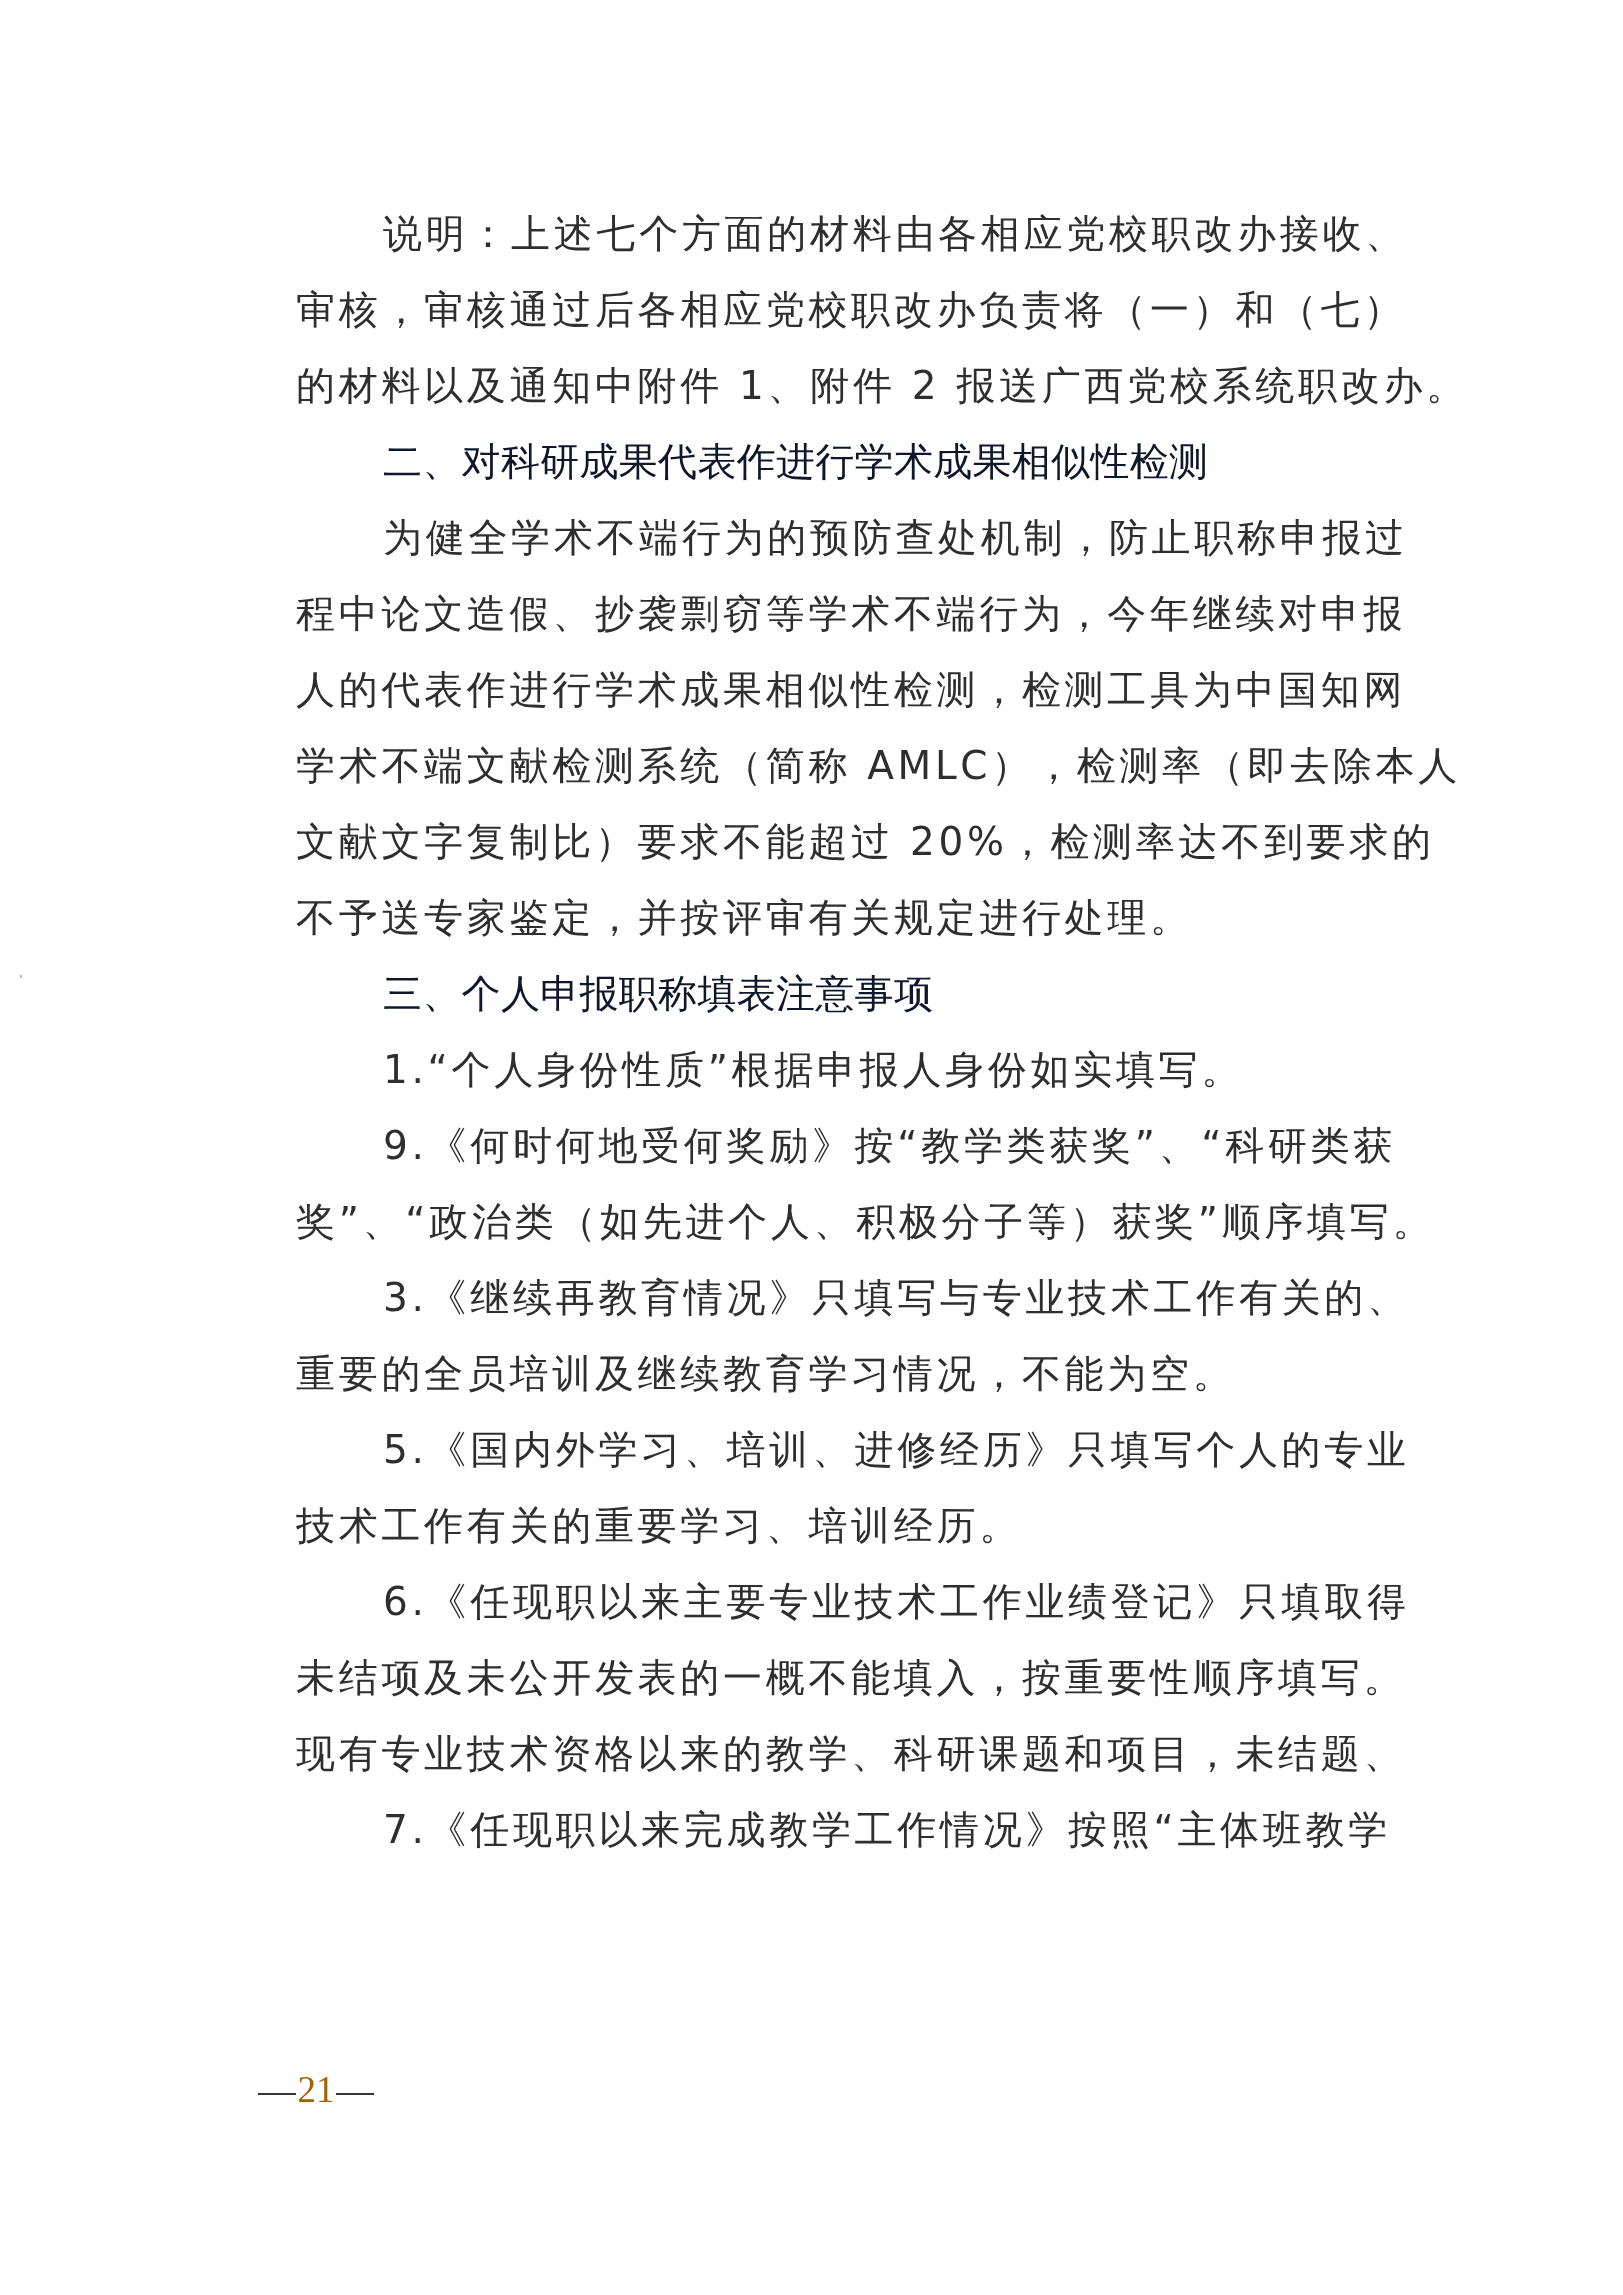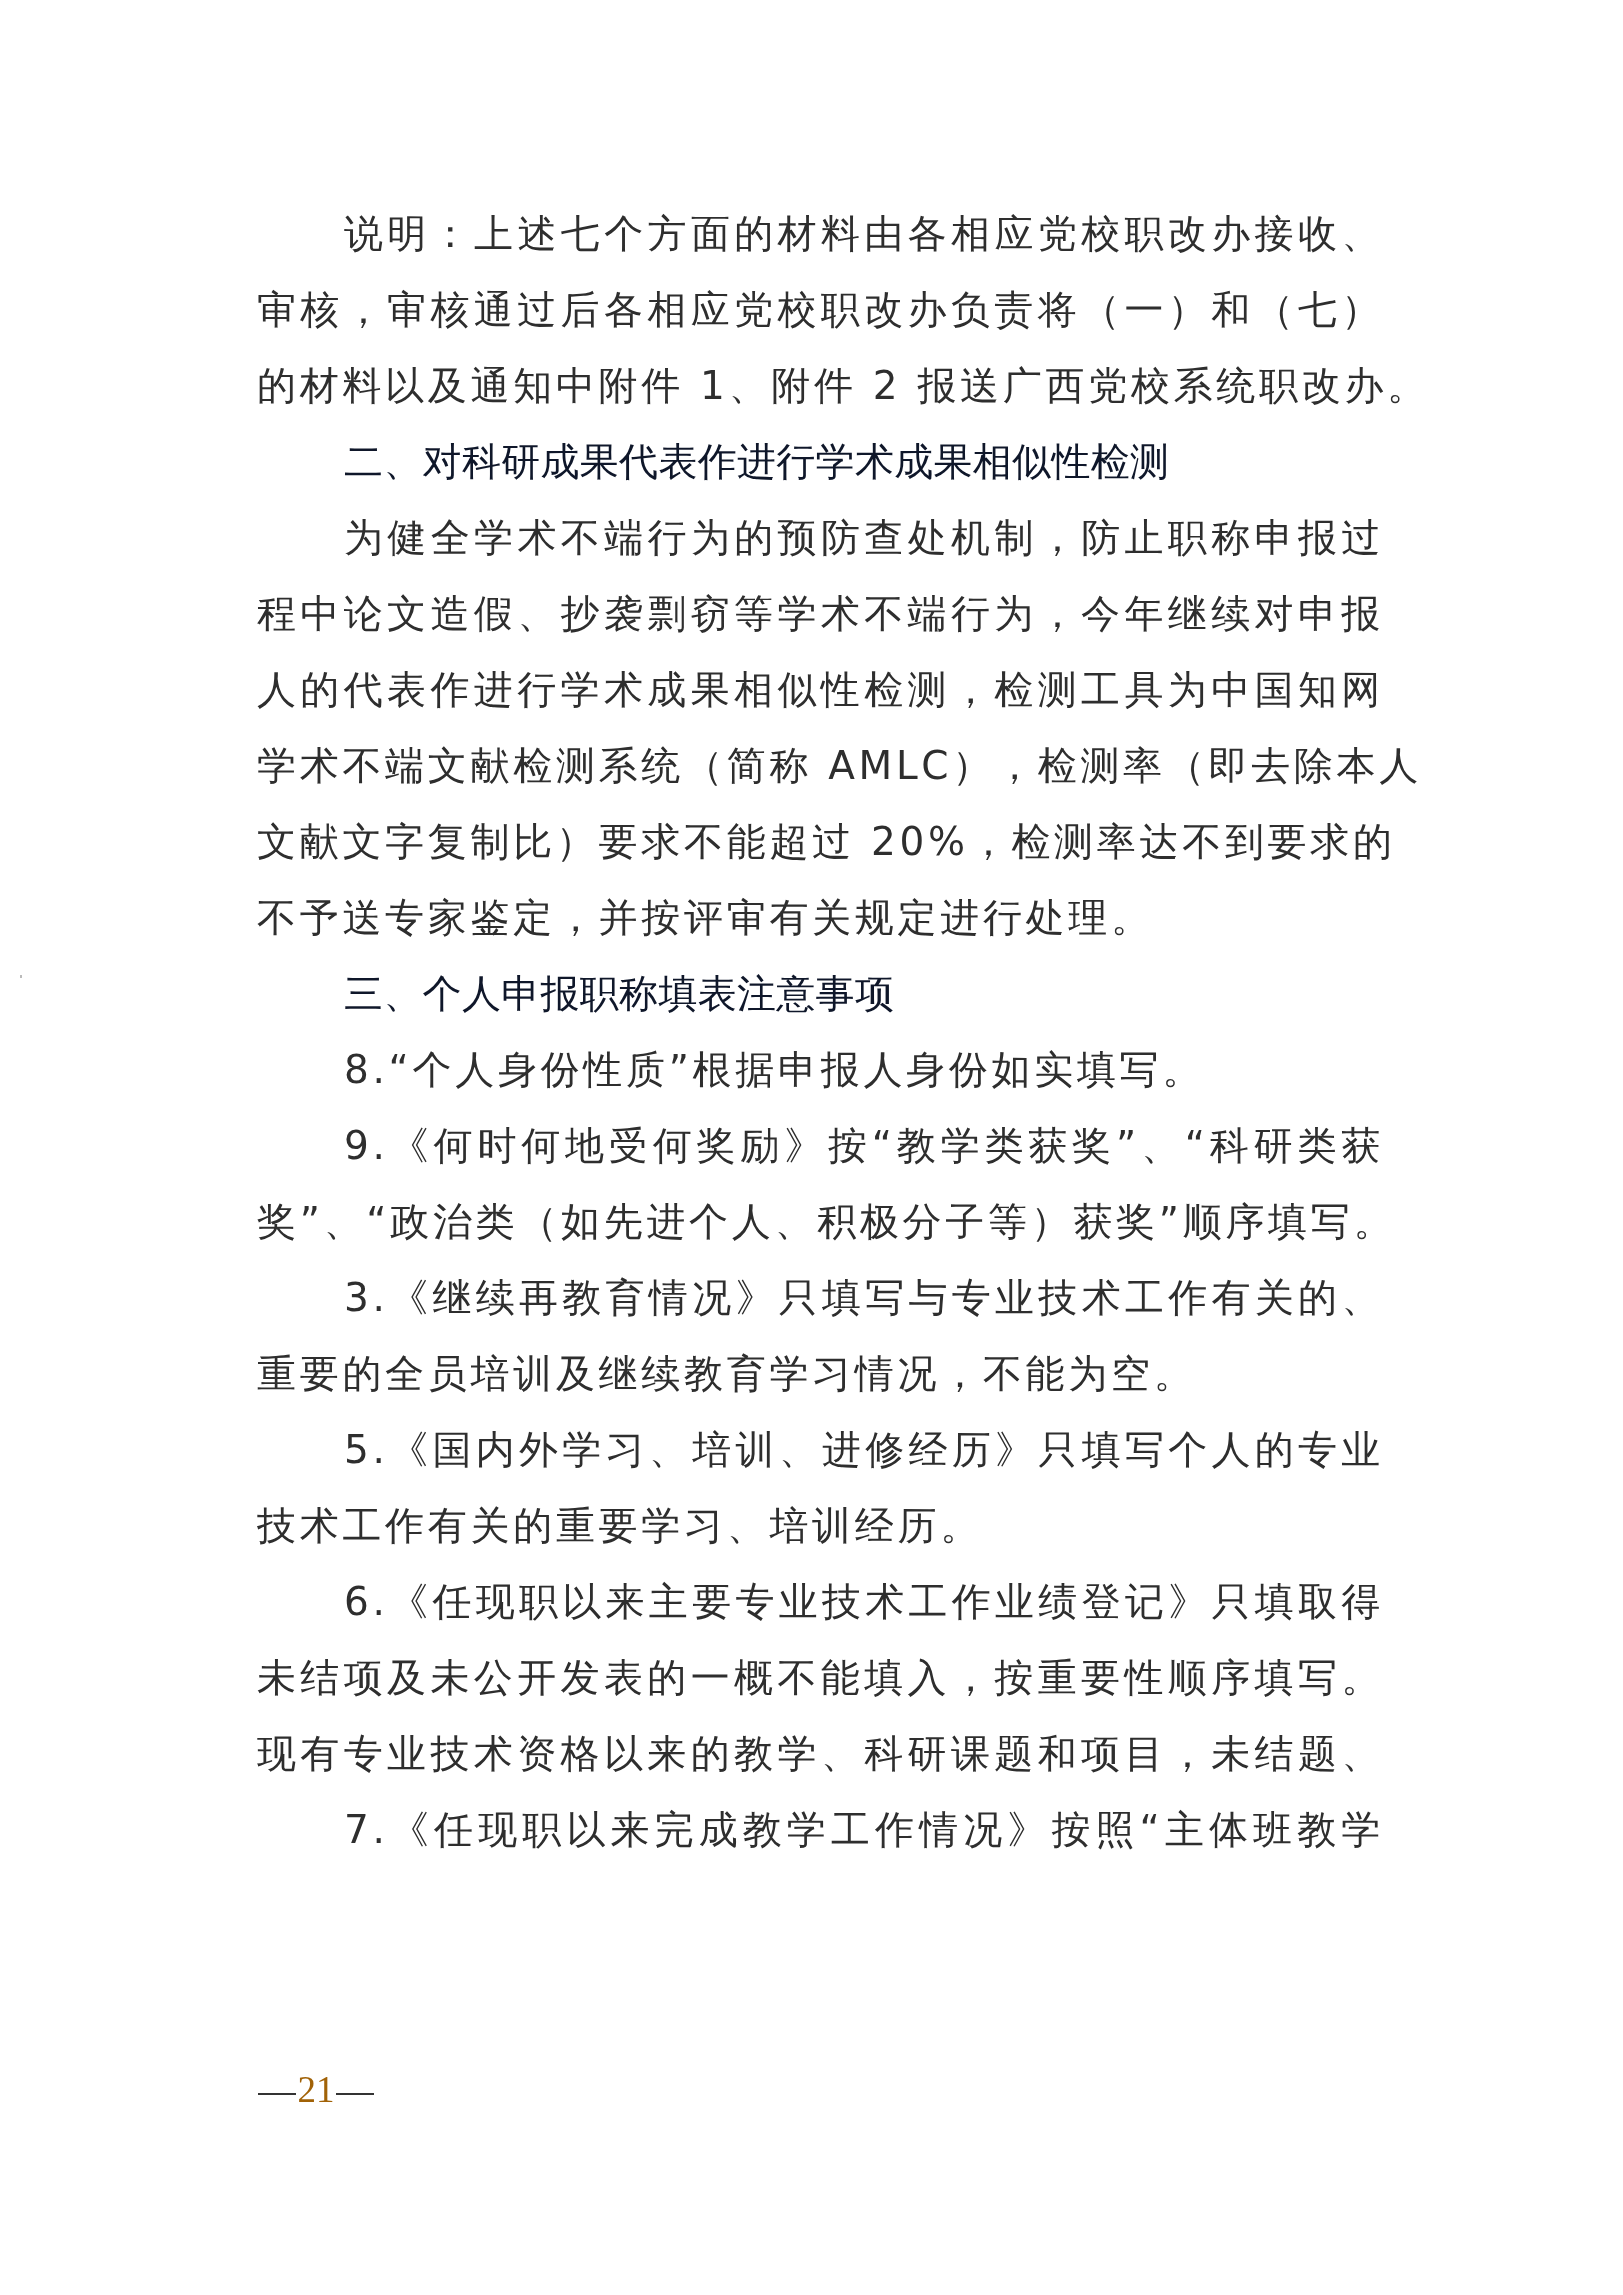--- a/index.html
+++ b/index.html
@@ -29,20 +29,21 @@
     width: 1127px;
   }
   .line {
     height: 76px;
     line-height: 76px;
     font-size: 39px;
     white-space: nowrap;
     letter-spacing: 3.7px;
     text-align: justify;
     text-align-last: justify;
+    margin-left: 39px;
   }
   .line.last {
     text-align-last: left;
   }
   .line.indent {
     padding-left: 87px;
   }
   .line.heading {
     font-weight: normal;
     letter-spacing: 0.3px;
@@ -96,21 +97,21 @@
       <div class="line">程中论文造假、抄袭剽窃等学术不端行为，今年继续对申报</div>
       <div class="line">人的代表作进行学术成果相似性检测，检测工具为中国知网</div>
       <div class="line">学术不端文献检测系统（简称 AMLC），检测率（即去除本人</div>
       <div class="line">文献文字复制比）要求不能超过 20%，检测率达不到要求的</div>
       <div class="line last">不予送专家鉴定，并按评审有关规定进行处理。</div>
     </div>
 
     <div class="line indent heading">三、个人申报职称填表注意事项</div>
 
     <div>
-      <div class="line indent last">8.“个人身份性质”根据申报人身份如实填写。</div>
+      <div class="line indent last">1.“个人身份性质”根据申报人身份如实填写。</div>
     </div>
 
     <div>
       <div class="line indent">9.《何时何地受何奖励》按“教学类获奖”、“科研类获</div>
       <div class="line">奖”、“政治类（如先进个人、积极分子等）获奖”顺序填写。</div>
     </div>
 
     <div>
       <div class="line indent">3.《继续再教育情况》只填写与专业技术工作有关的、</div>
       <div class="line last">重要的全员培训及继续教育学习情况，不能为空。</div>

